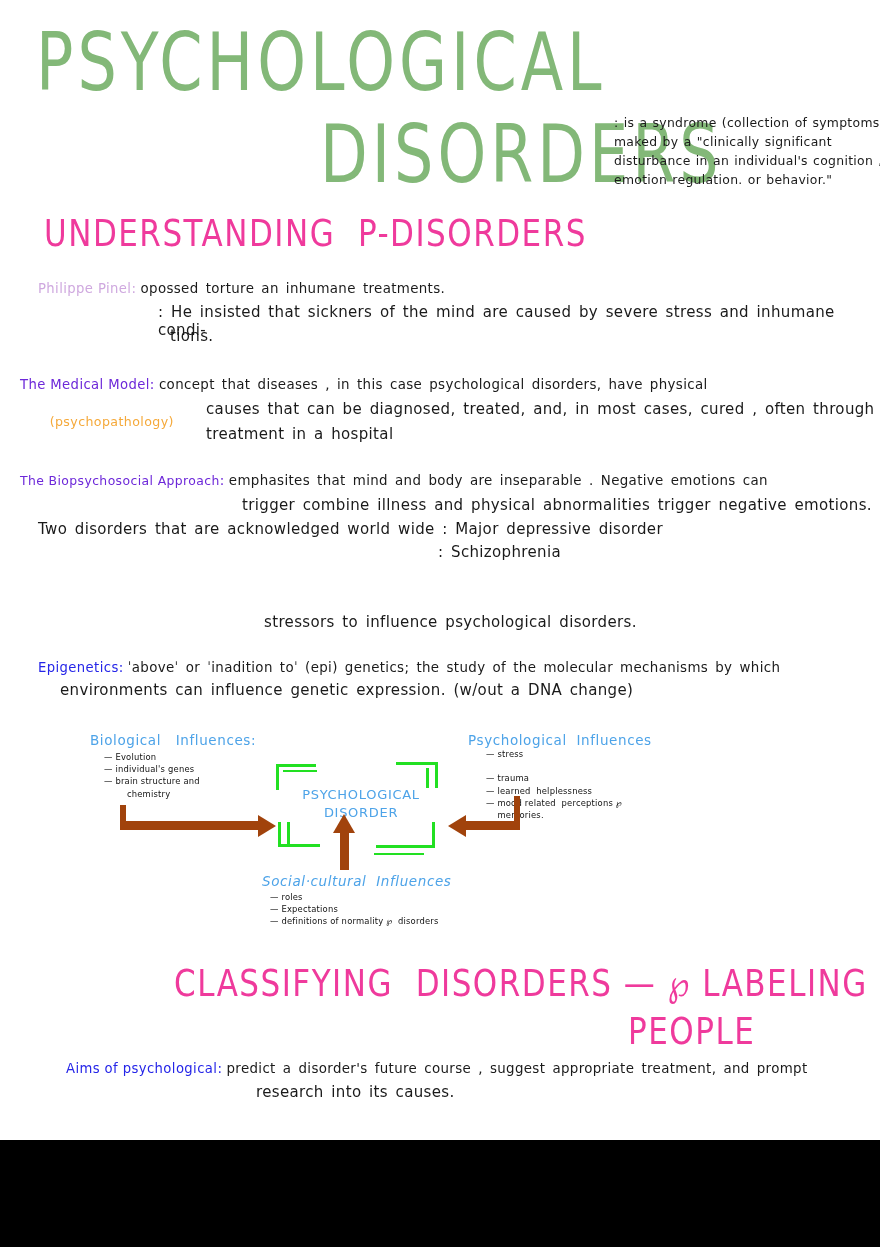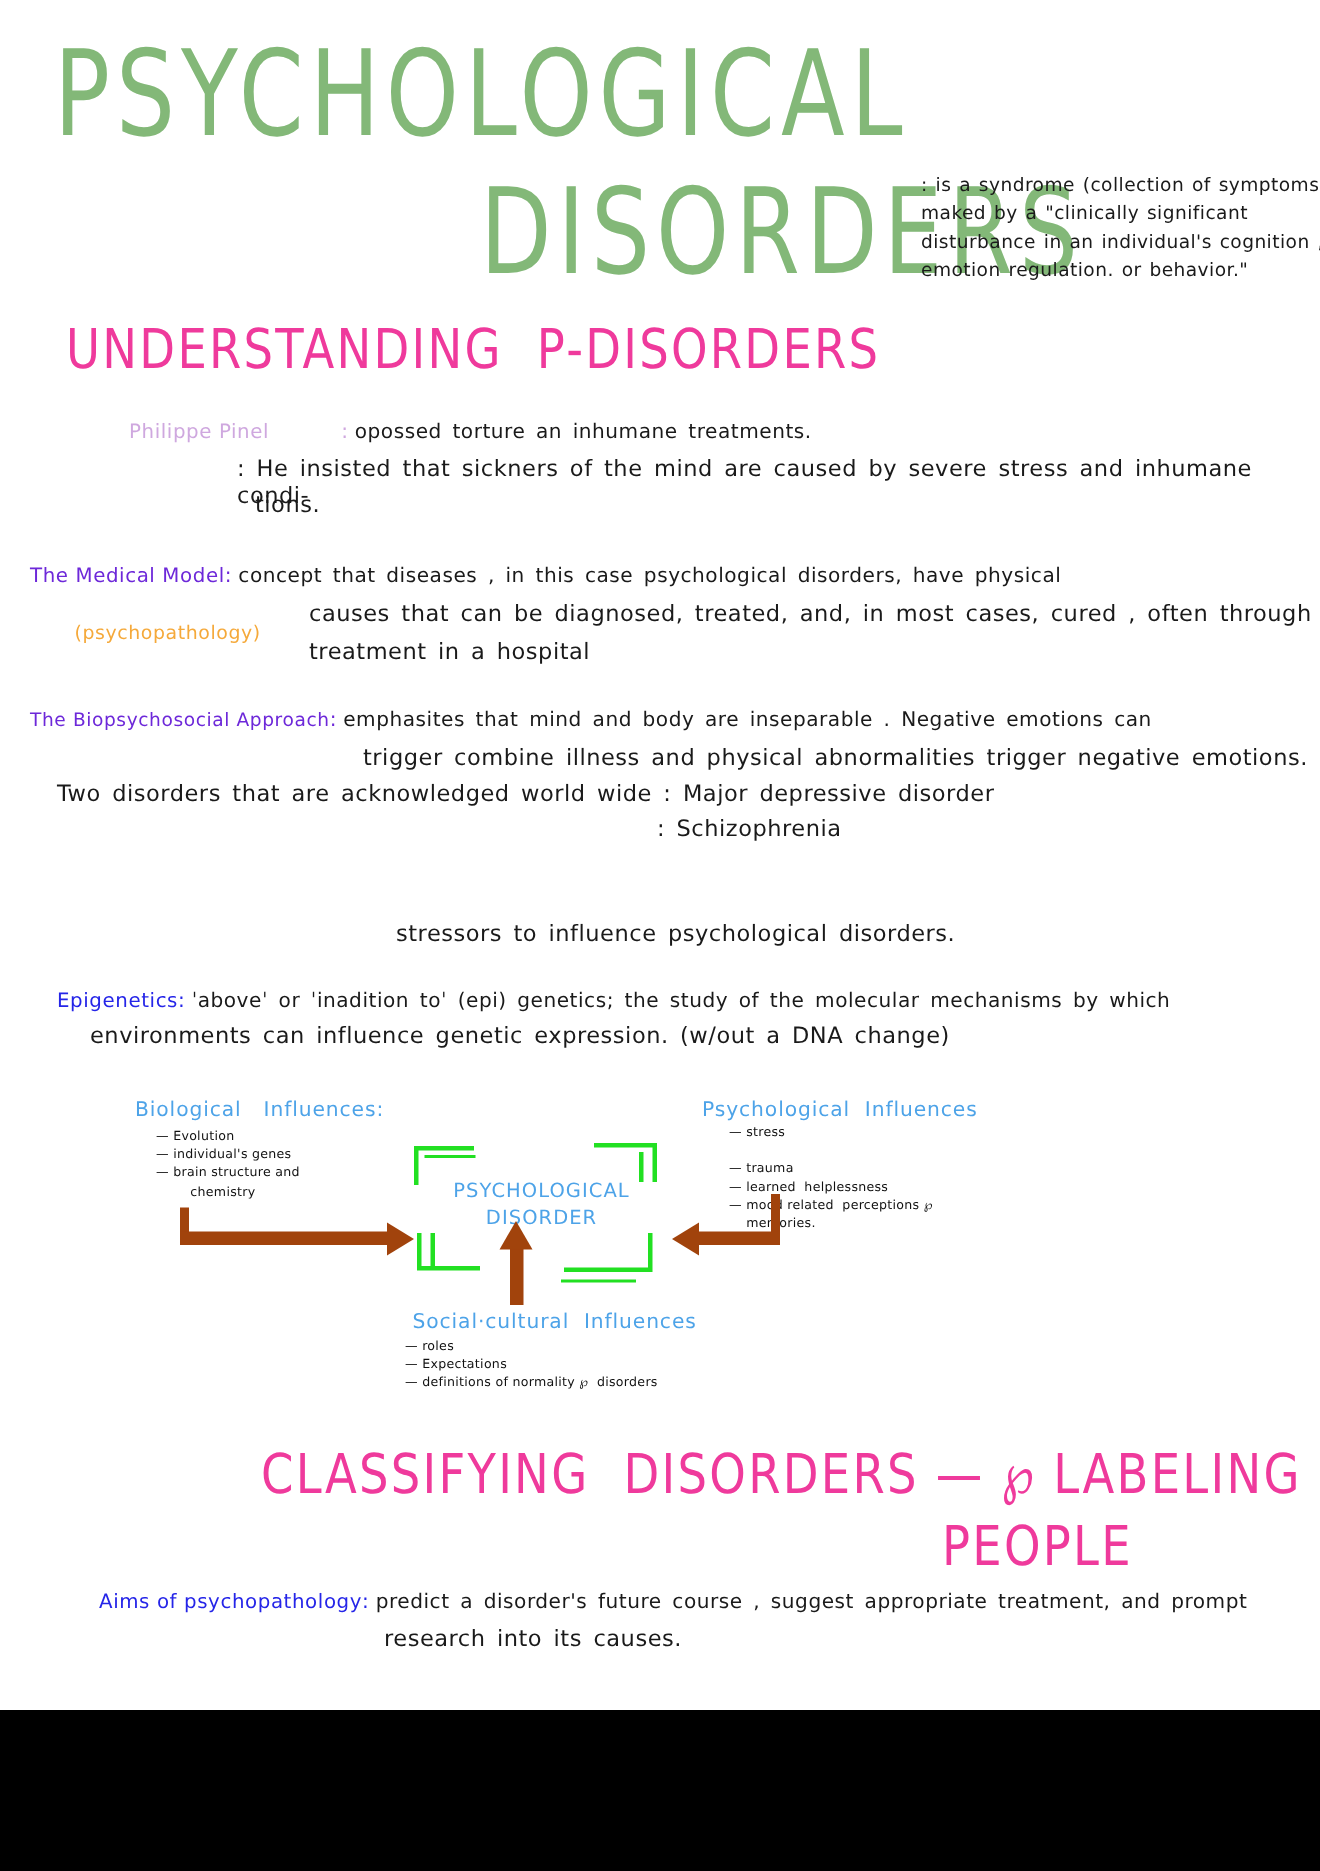--- a/index.html
+++ b/index.html
@@ -57,21 +57,21 @@
   
   .h-pink {
     color: #ef3a9c;
     font-size: 31px;
     letter-spacing: 1.5px;
     transform: scaleY(1.18);
     transform-origin: left top;
   }
 
   
-  .lbl-lavender { color: #cfa8df; margin-left: 48px; }
+  .lbl-lavender { color: #cfa8df; }
   .lbl-purple   { color: #6d28d9; }
   .lbl-orange   { color: #f5a93a; }
   .lbl-blue     { color: #2525e8; }
   .body-txt     { color: #1a1a1a; }
 
   .row { position: absolute; font-size: 13.2px; line-height: 1.5; }
   .row .lbl { font-size: 13.2px; letter-spacing: 0.4px; }
   .row .txt { font-size: 13.4px; letter-spacing: 0.35px; word-spacing: 2.5px; }
 
   .cont { position: absolute; font-size: 15px; color: #1a1a1a; letter-spacing: 0.35px; word-spacing: 2.5px; }
@@ -173,21 +173,21 @@
         chemistry</div>
 
     <div class="dg-head" style="left:468px; top:12px;">Psychological  Influences</div>
     <div class="dg-list" style="left:486px; top:28px;">— stress
 
 — trauma
 — learned  helplessness
 — mood related  perceptions ℘
     memories.</div>
 
-    <div class="dg-head" style="left:275px; top:153px;">Social·cultural  Influences</div>
+    <div class="dg-head" style="left:262px; top:153px;font-style:italic;">Social·cultural  Influences</div>
     <div class="dg-list" style="left:270px; top:171px;">— roles
 — Expectations
 — definitions of normality ℘  disorders</div>
 
     <div class="dg-center" style="left:286px; top:66px; width:150px;">PSYCHOLOGICAL
 DISORDER</div>
 
     <div class="brk">
       <span style="left:276px; top:44px; width:40px; height:3px;"></span>
       <span style="left:276px; top:44px; width:3px; height:26px;"></span>
@@ -224,20 +224,20 @@
     <div>
       <div class="arrow-shaft" style="left:340px; top:112px; width:9px; height:38px;"></div>
       <div class="arrow-head" style="left:333px; top:94px; border-left:11px solid transparent; border-right:11px solid transparent; border-bottom:19px solid #a1430c;"></div>
     </div>
   </div>
 
   <div class="note h-pink" style="left:174px; top:962px;">CLASSIFYING  DISORDERS — ℘ LABELING</div>
   <div class="note h-pink" style="left:628px; top:1010px;">PEOPLE</div>
 
   <div class="row" style="left:66px; top:1059px;">
-    <span class="lbl lbl-blue">Aims  of  psychopathology</span><span class="txt lbl-blue">:</span>
+    <span class="lbl lbl-blue">Aims  of  psychological</span><span class="txt lbl-blue">:</span>
     <span class="txt body-txt">predict  a disorder's future   course , suggest  appropriate treatment, and prompt</span>
   </div>
   <div class="cont" style="left:256px; top:1083px;">research  into its  causes.</div>
 
   <div class="black-band"></div>
 
 </div>
 
 </body></html>

